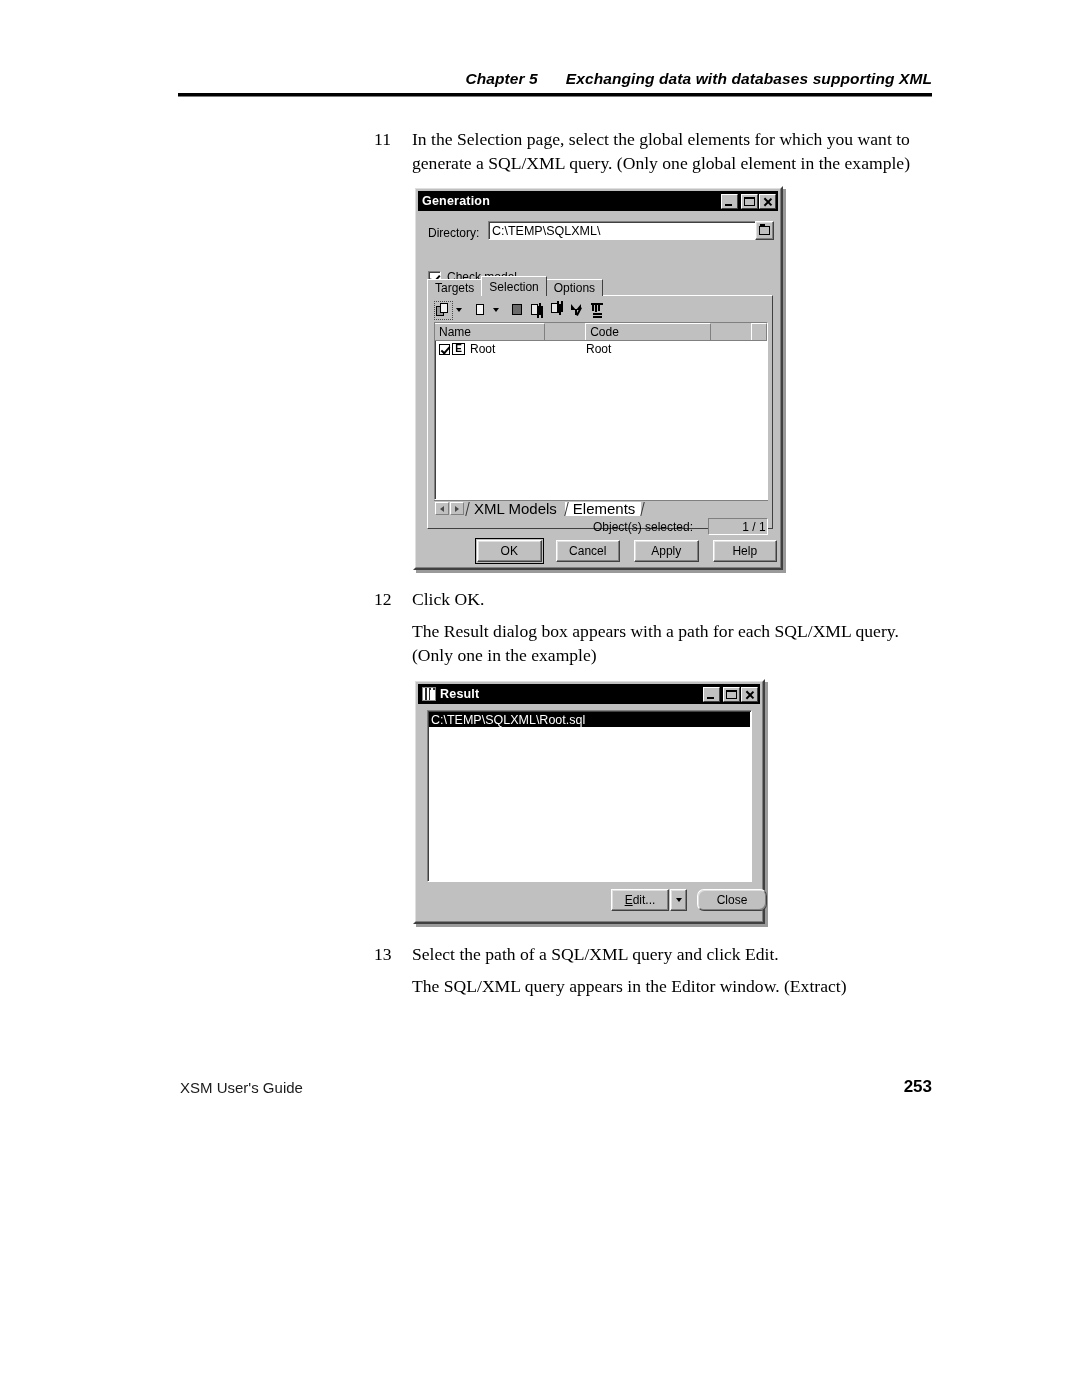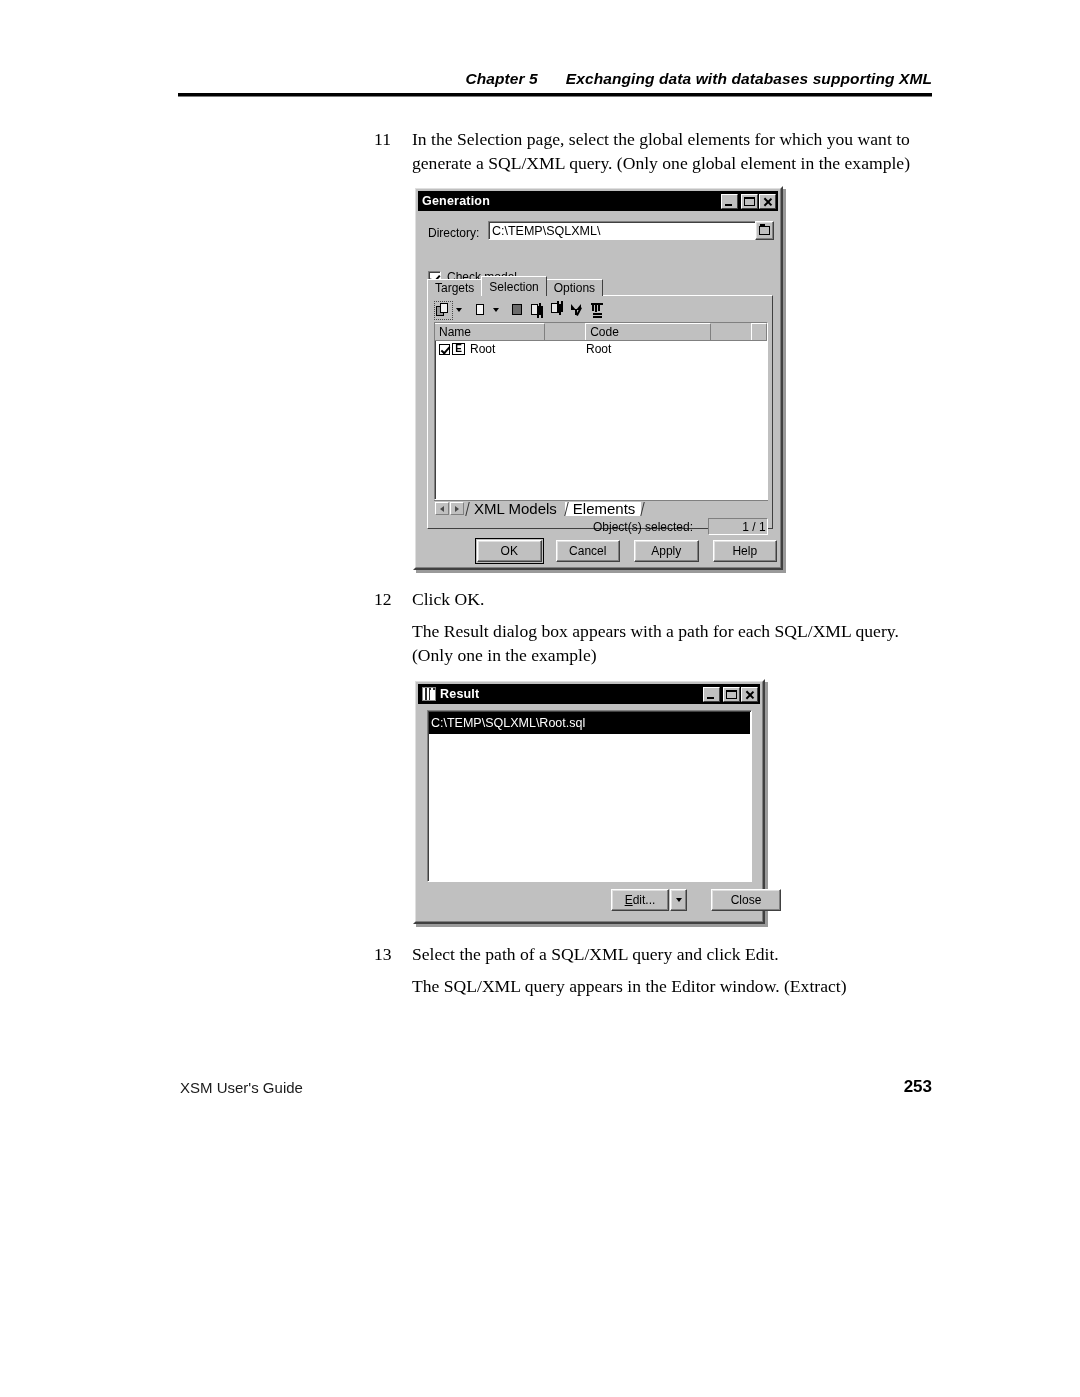--- a/index.html
+++ b/index.html
@@ -640,21 +640,21 @@
     border-right: 1px solid #ffffff;
     border-bottom: 1px solid #ffffff;
     box-shadow: inset 1px 1px 0 0 #404040;
     box-sizing: border-box;
     padding: 1px;
   }
   #result-path-row {
     background: #000000;
     color: #ffffff;
     font-size: 12.5px;
-    height: 22px;
+    height: 15px;
     display: flex;
     align-items: center;
     padding-left: 2px;
     white-space: nowrap;
   }
   #result-buttons {
     position: absolute;
     left: 196px; top: 208px;
     height: 22px;
     display: flex;
@@ -664,21 +664,21 @@
   #result-edit-dropdown {
     width: 17px; height: 22px;
     margin-left: 1px;
   }
   #result-edit-dropdown i {
     width: 0; height: 0;
     border-left: 3.5px solid transparent;
     border-right: 3.5px solid transparent;
     border-top: 4px solid #000;
   }
-  #result-close-button { width: 70px; height: 22px; margin-left: 24px; }
+  #result-close-button { width: 70px; height: 22px; margin-left: 10px; border-radius: 7px; }
   .underline-first { text-decoration: underline; }
 </style>
 </head>
 <body>
 
 <div class="running-head">
   <span class="chap">Chapter 5</span><span>Exchanging data with databases supporting XML</span>
 </div>
 <div class="head-rule"></div>
 <div class="head-rule-thin"></div>

